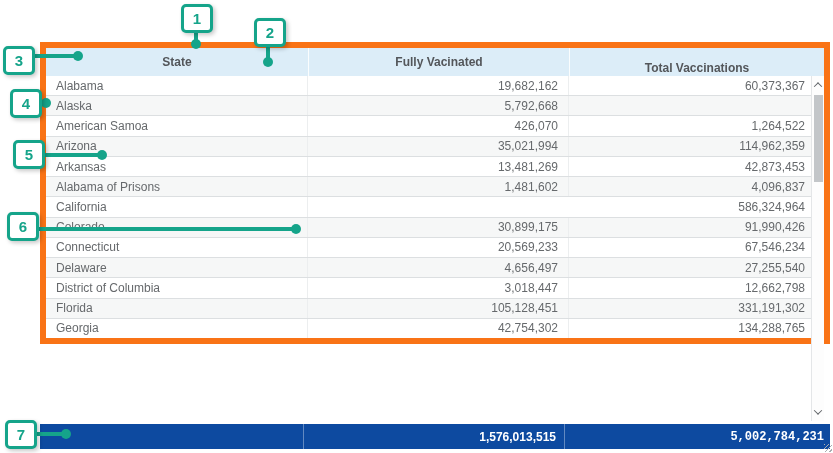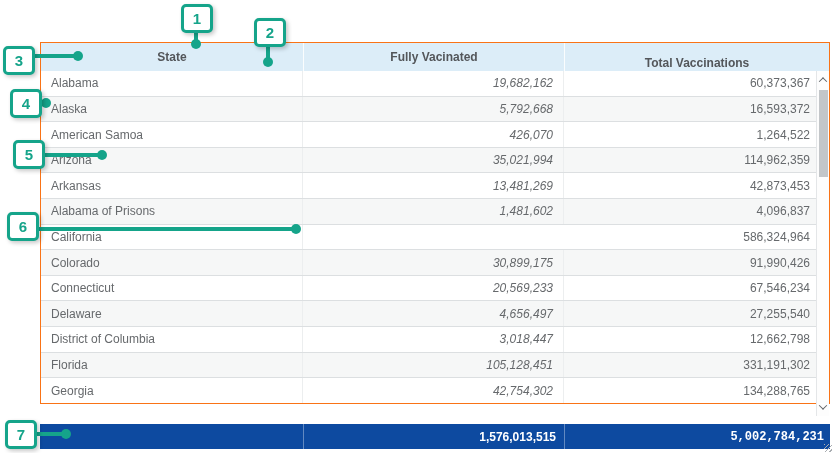--- a/index.html
+++ b/index.html
@@ -3,41 +3,41 @@
 <meta charset="utf-8">
 <style>
   html,body{margin:0;padding:0;background:#ffffff;}
   .screen{
     position:relative;width:833px;height:453px;background:#ffffff;overflow:hidden;
     font-family:"Liberation Sans", sans-serif;
   }
 
   
   .table-widget{
-    position:absolute;left:40px;top:42px;width:790px;height:362px;
-    border:1px solid #f97316;box-sizing:border-box;background:#ffffff;
+    position:absolute;left:40px;top:42px;width:790px;height:302px;
+    border:6px solid #f97316;box-sizing:border-box;background:#ffffff;
   }
   .thead{display:flex;height:28px;background:#dcedf8;}
   .th{
     display:flex;align-items:center;justify-content:center;
     font-size:12px;font-weight:bold;color:#53565a;box-sizing:border-box;
   }
   .th1{width:263px;border-right:1px solid rgba(255,255,255,0.85);}
   .th2{width:261px;border-right:1px solid rgba(255,255,255,0.85);}
   .th3{flex:1;margin-top:12px;}
   .tbody{
     position:absolute;left:0;top:28px;bottom:0;right:13px;
     display:flex;flex-direction:column;
   }
   .trow{display:flex;flex:1;border-bottom:1px solid #dcdfe1;box-sizing:border-box;background:#ffffff;}
   .trow:nth-child(even){background:#f6f7f7;}
   .trow:last-child{border-bottom:none;}
   .td{display:flex;align-items:center;font-size:12px;color:#66696c;box-sizing:border-box;}
   .td-state{width:262px;padding-left:10px;border-right:1px solid #eceeef;}
-  .td-fully{width:261px;justify-content:flex-end;padding-right:10px;border-right:1px solid #eceeef;font-style:italic;}
+  .td-fully{width:261px;justify-content:flex-end;padding-right:10px;border-right:1px solid #eceeef;}
   .td-total{flex:1;justify-content:flex-end;padding-right:6px;}
 
   
   .scrollbar{
     position:absolute;right:0;top:28px;width:13px;height:345px;
     background:#fdfdfd;border-left:1px solid #e4e6e8;box-sizing:border-box;
   }
   .scroll-btn{position:absolute;left:0;width:12px;height:14px;display:flex;align-items:center;justify-content:center;cursor:pointer;}
   .scroll-btn.up{top:2px;}
   .scroll-btn.down{bottom:2px;}
@@ -115,21 +115,20 @@
     <div class="tbody" id="tbody">
       <div class="trow">
         <div class="td td-state">Alabama</div>
         <div class="td td-fully">19,682,162</div>
         <div class="td td-total">60,373,367</div>
       </div>
 
       <div class="trow">
         <div class="td td-state">Alaska</div>
         <div class="td td-fully">5,792,668</div>
-        <div class="td td-total">16,593,372</div>
       </div>
 
       <div class="trow">
         <div class="td td-state">American Samoa</div>
         <div class="td td-fully">426,070</div>
         <div class="td td-total">1,264,522</div>
       </div>
 
       <div class="trow">
         <div class="td td-state">Arizona</div>

